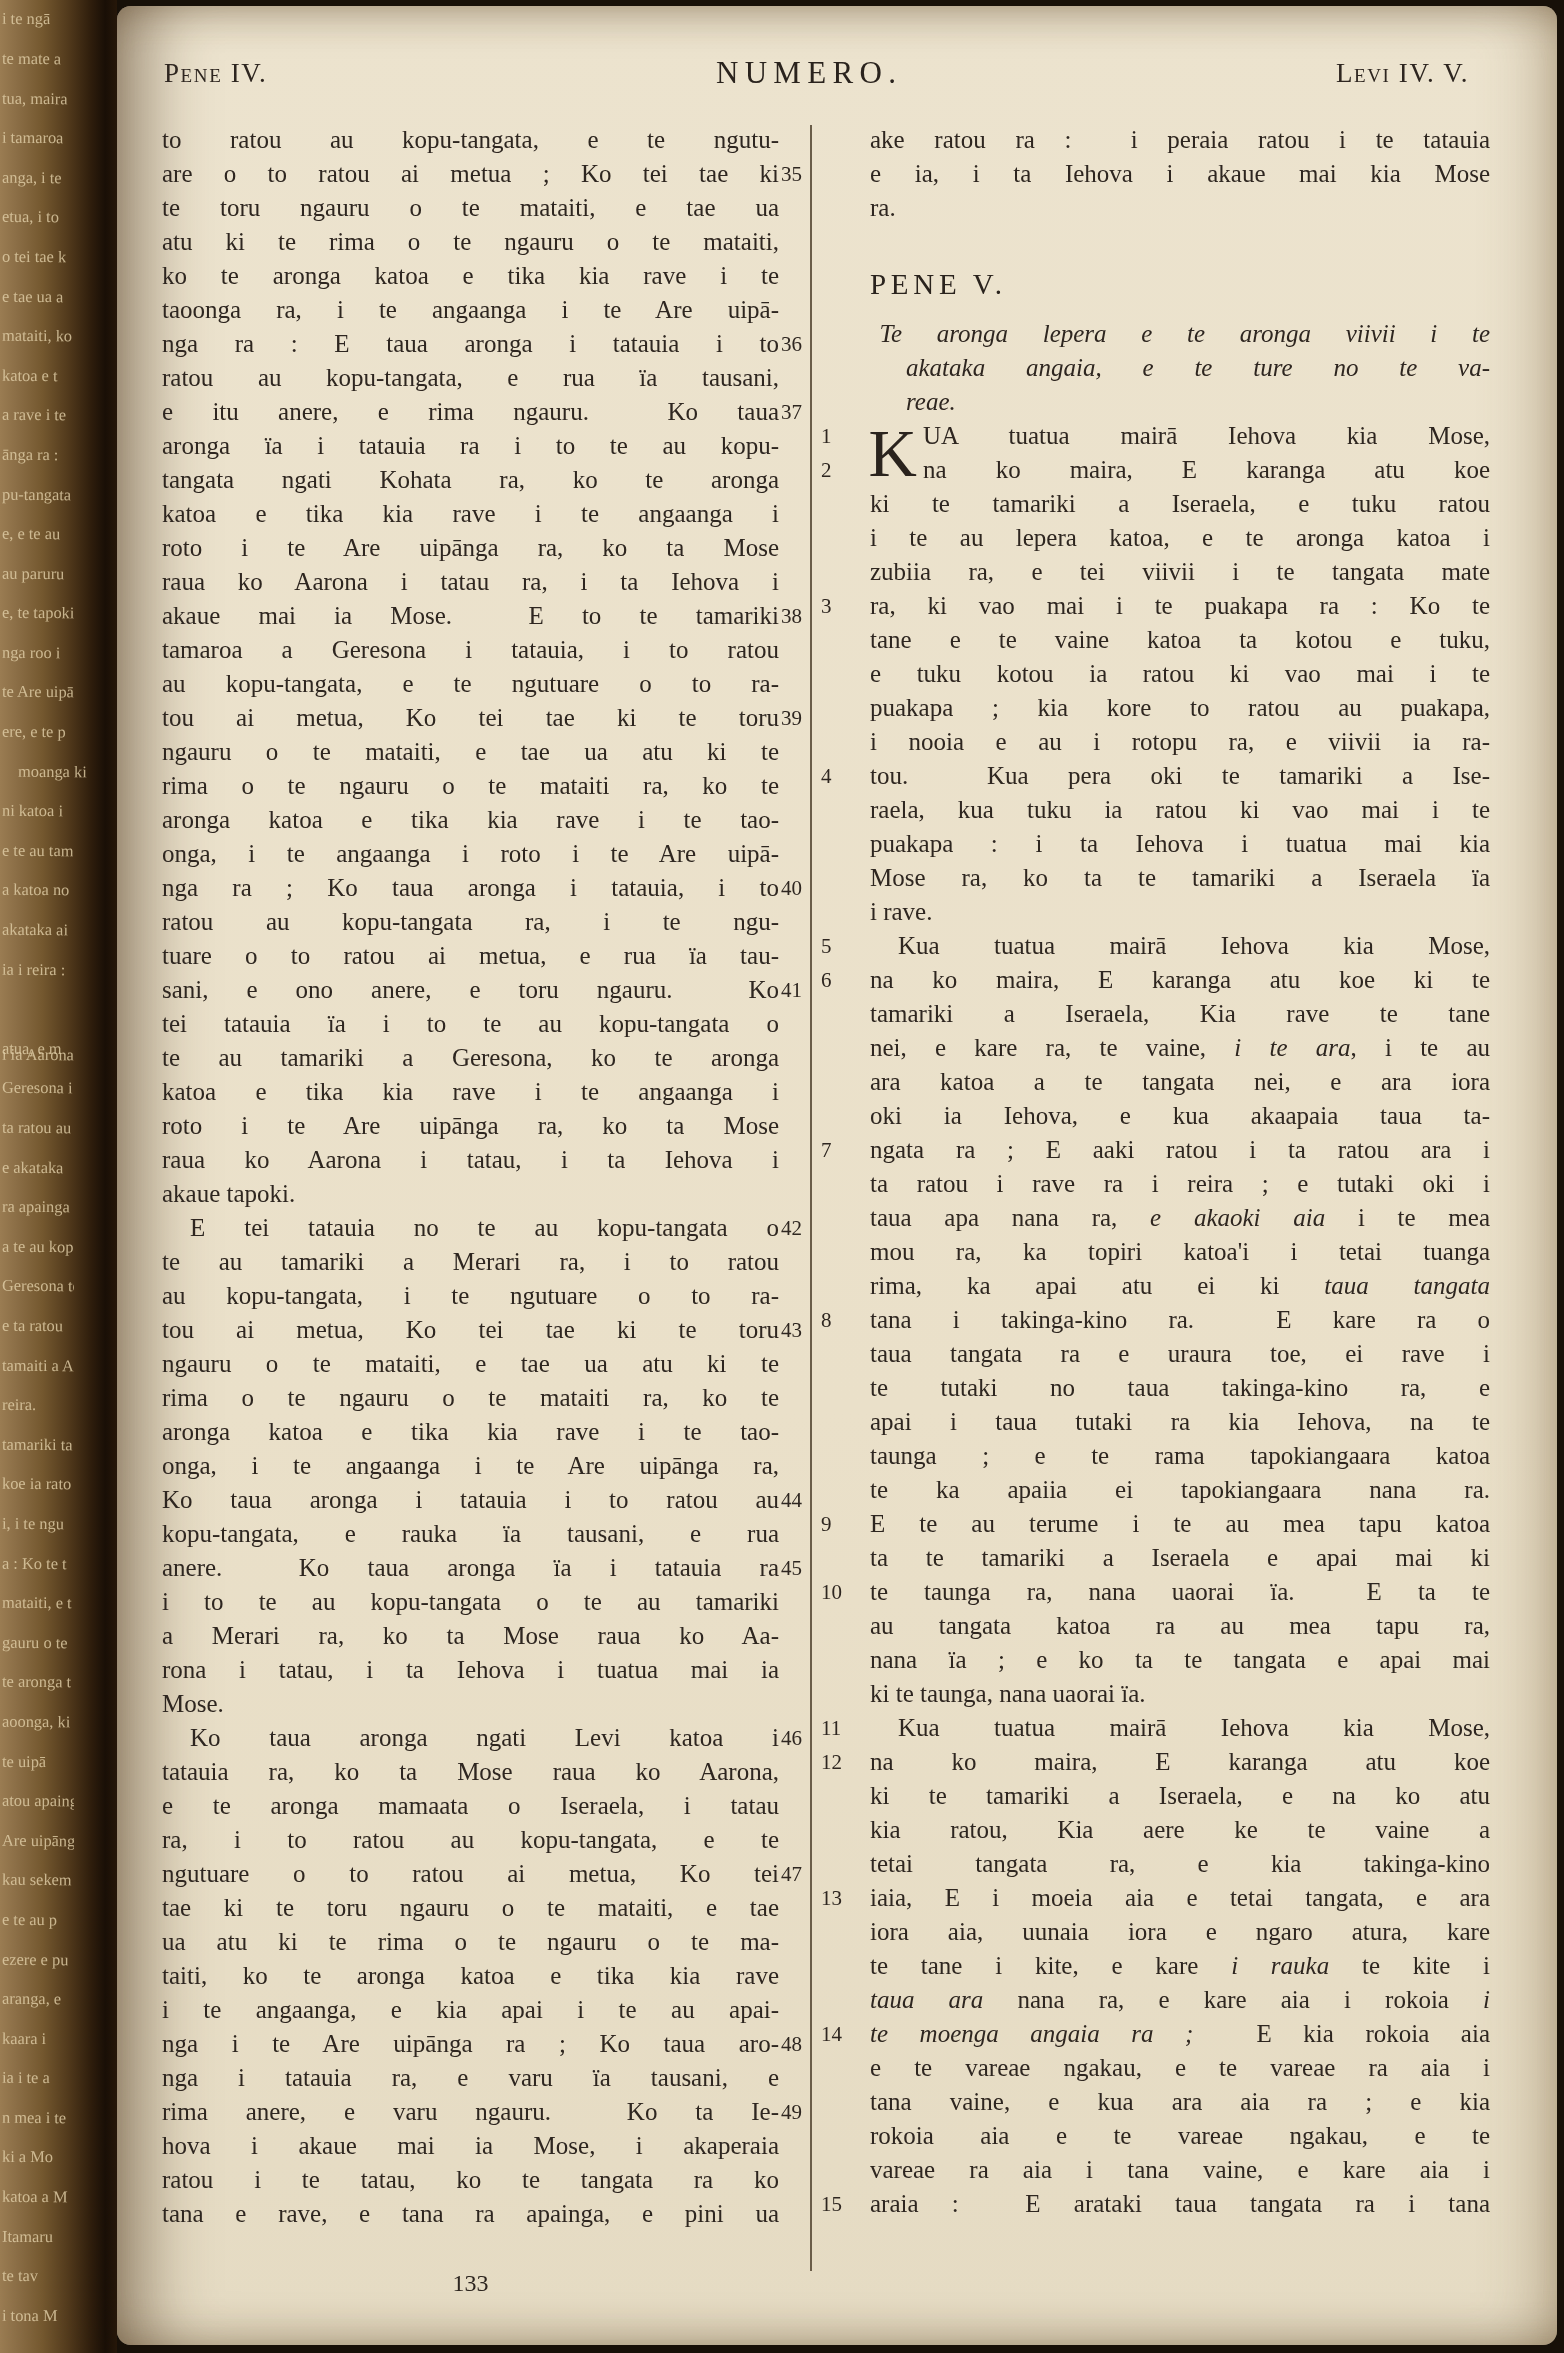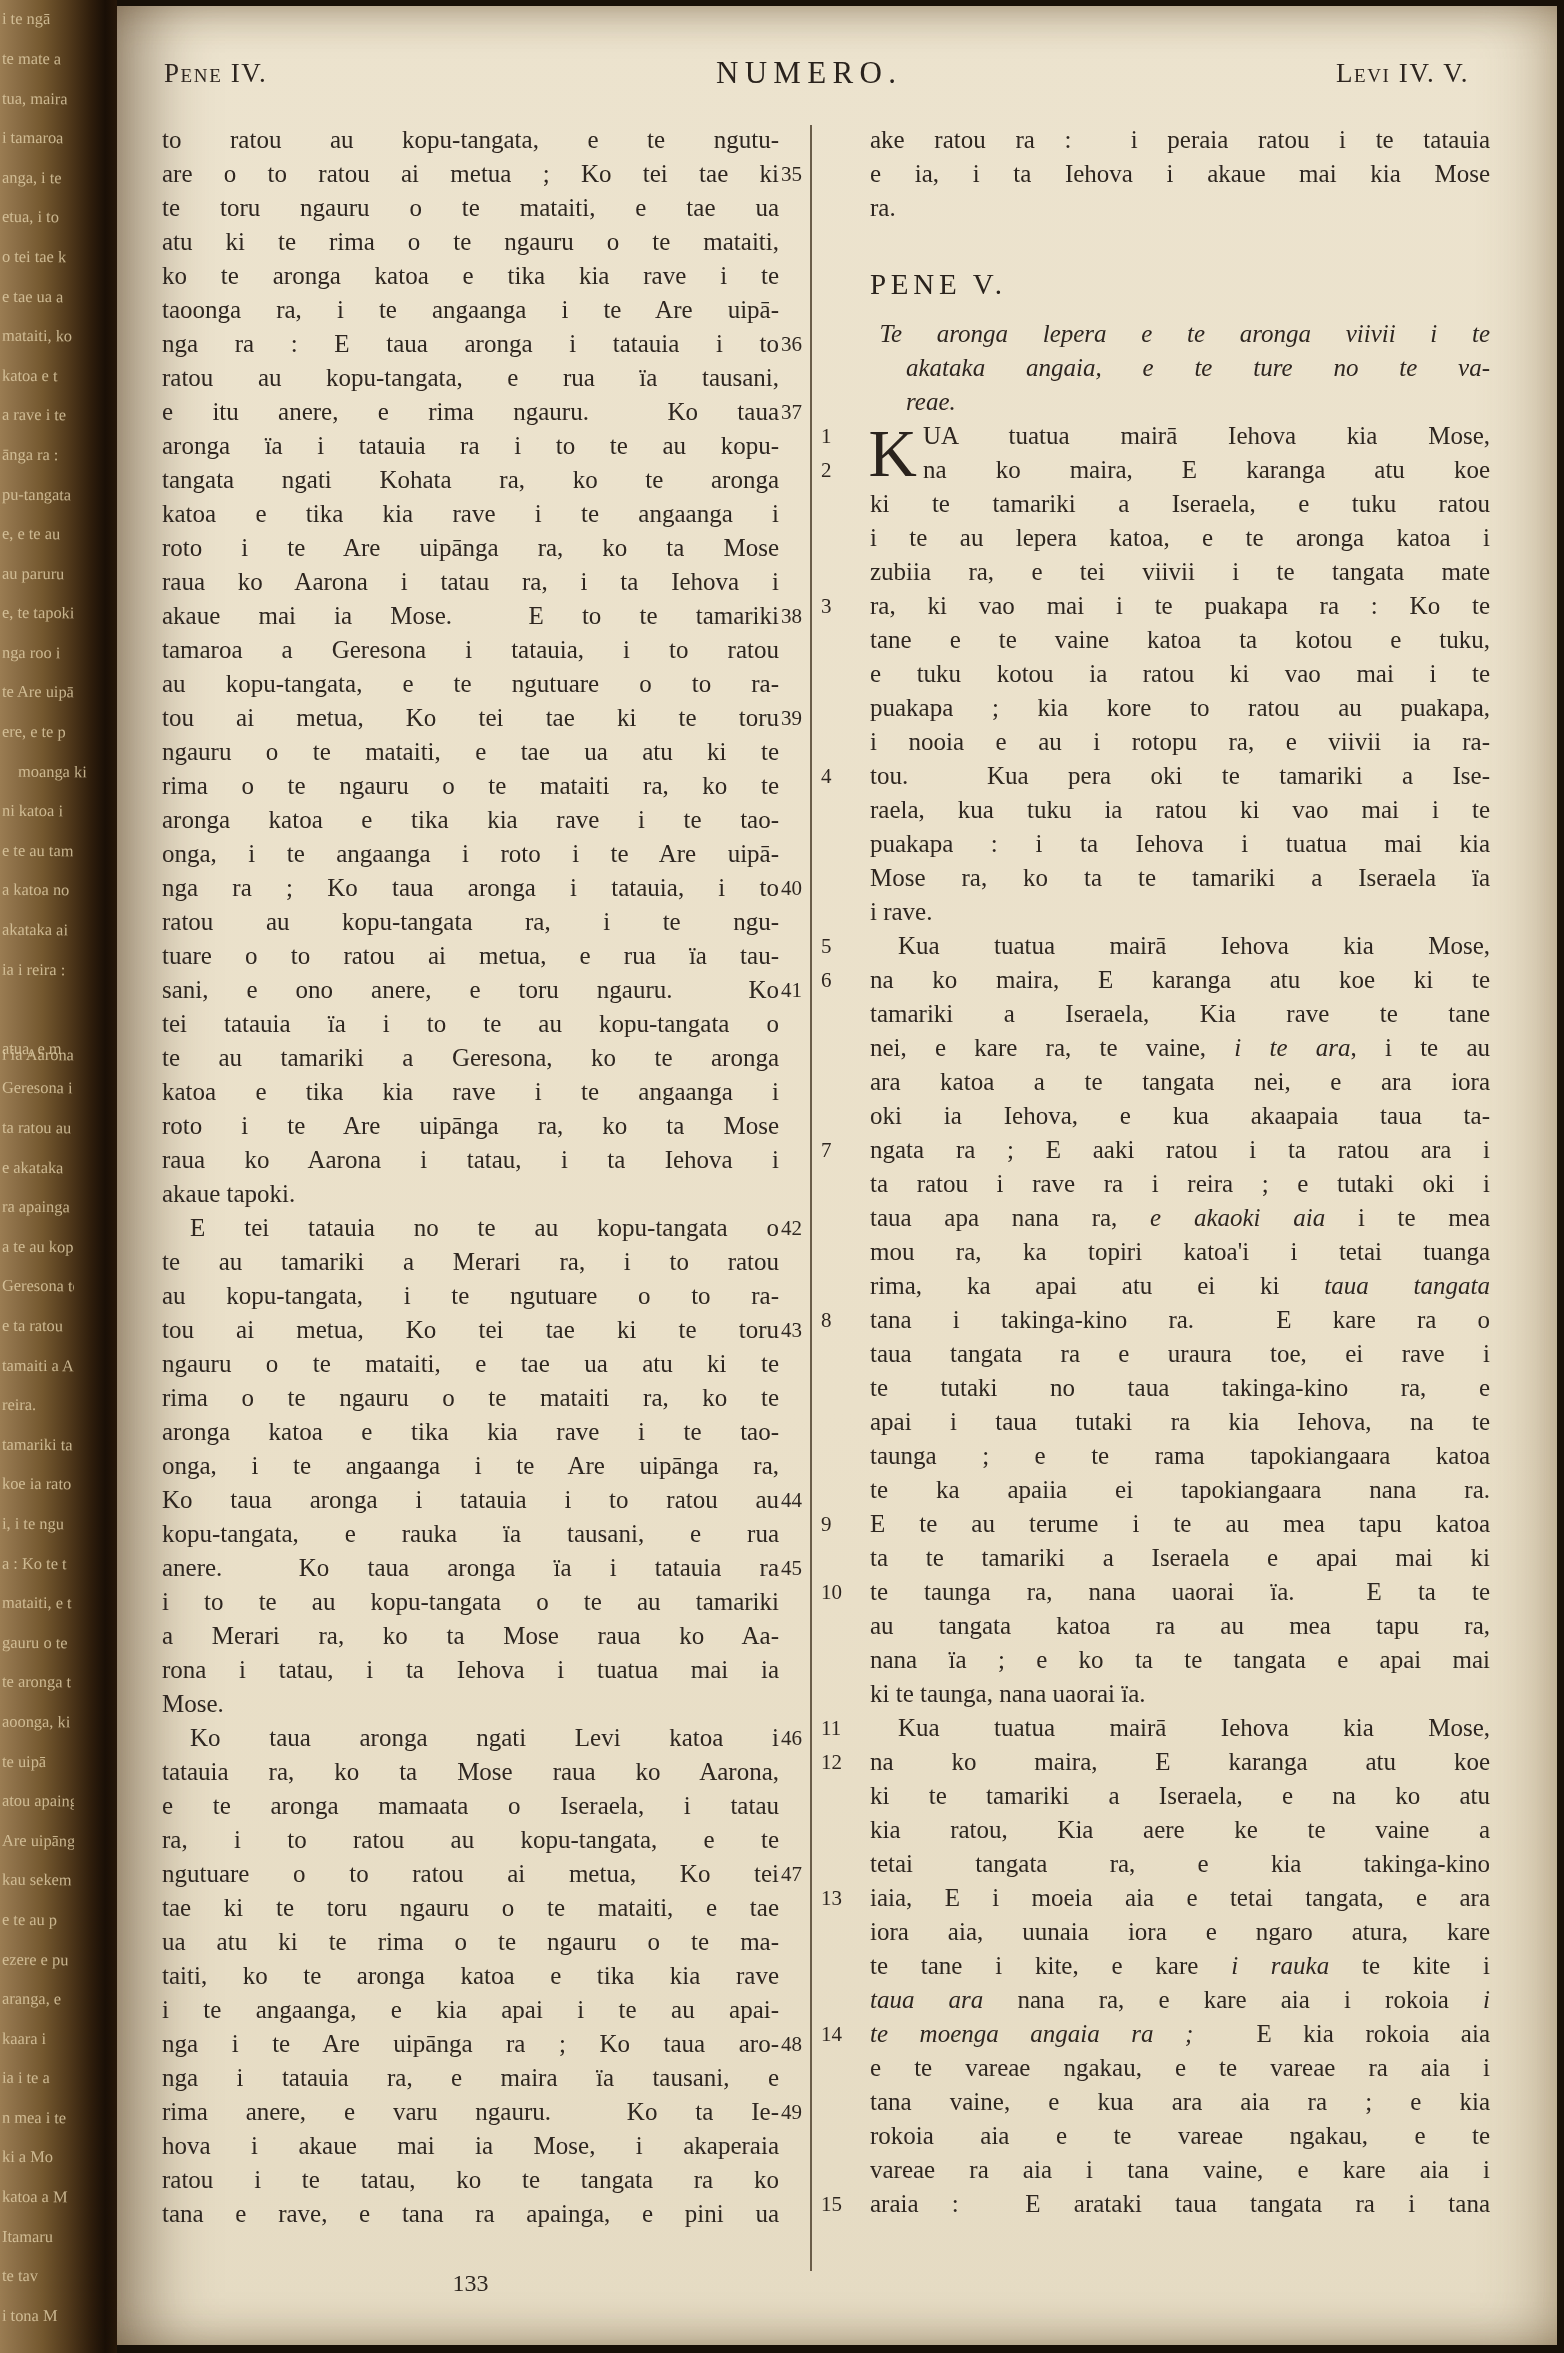--- a/index.html
+++ b/index.html
@@ -20,20 +20,21 @@
   }
   
   .sheet{
     position:absolute;left:117px;top:6.3px;right:7.8px;bottom:9.4px;
     background:linear-gradient(180deg,#ece3ce,#eae0c9 60%,#e5dbc3);
     box-shadow:
       inset 55px 0 70px -31px rgba(70,45,20,.55),
       inset -35px 0 63px -23.5px rgba(120,95,60,.45),
       inset 0 23.5px 39px -23.5px rgba(100,75,45,.35),
       inset 0 -23.5px 39px -23.5px rgba(110,85,55,.3);
+    border-radius: 14px;
   }
   .h-left,.h-right{
     position:absolute;top:52px;font-variant:small-caps;font-size:27px;
     letter-spacing:1.6px;color:#2e2620;
   }
   .h-left{left:47px;}
   .h-right{right:88px;}
   .h-center{
     position:absolute;top:49px;left:0;width:100%;text-align:center;
     font-size:31px;letter-spacing:6.3px;color:#2a231d;transform:translateX(-28px);
@@ -192,21 +193,21 @@
         <div class="line indent"><span class="vnum">46</span><span>Ko taua aronga ngati Levi katoa i</span></div>
         <div class="line"><span>tatauia ra, ko ta Mose raua ko Aarona,</span></div>
         <div class="line"><span>e te aronga mamaata o Iseraela, i tatau</span></div>
         <div class="line"><span>ra, i to ratou au kopu-tangata, e te</span></div>
         <div class="line"><span class="vnum">47</span><span>ngutuare o to ratou ai metua, Ko tei</span></div>
         <div class="line"><span>tae ki te toru ngauru o te mataiti, e tae</span></div>
         <div class="line"><span>ua atu ki te rima o te ngauru o te ma-</span></div>
         <div class="line"><span>taiti, ko te aronga katoa e tika kia rave</span></div>
         <div class="line"><span>i te angaanga, e kia apai i te au apai-</span></div>
         <div class="line"><span class="vnum">48</span><span>nga i te Are uipānga ra ; Ko taua aro-</span></div>
-        <div class="line"><span>nga i tatauia ra, e maira ïa tausani, e</span></div>
+        <div class="line"><span>nga i tatauia ra, e varu ïa tausani, e</span></div>
         <div class="line"><span class="vnum">49</span><span>rima anere, e varu ngauru.&nbsp; Ko ta Ie-</span></div>
         <div class="line"><span>hova i akaue mai ia Mose, i akaperaia</span></div>
         <div class="line"><span>ratou i te tatau, ko te tangata ra ko</span></div>
         <div class="line"><span>tana e rave, e tana ra apainga, e pini ua</span></div>
       </div>
     </div>
   <div class="divider"></div>
   <div class="column col-right">
       <div class="block">
         <div class="line"><span>ake ratou ra :&nbsp; i peraia ratou i te tatauia</span></div>

